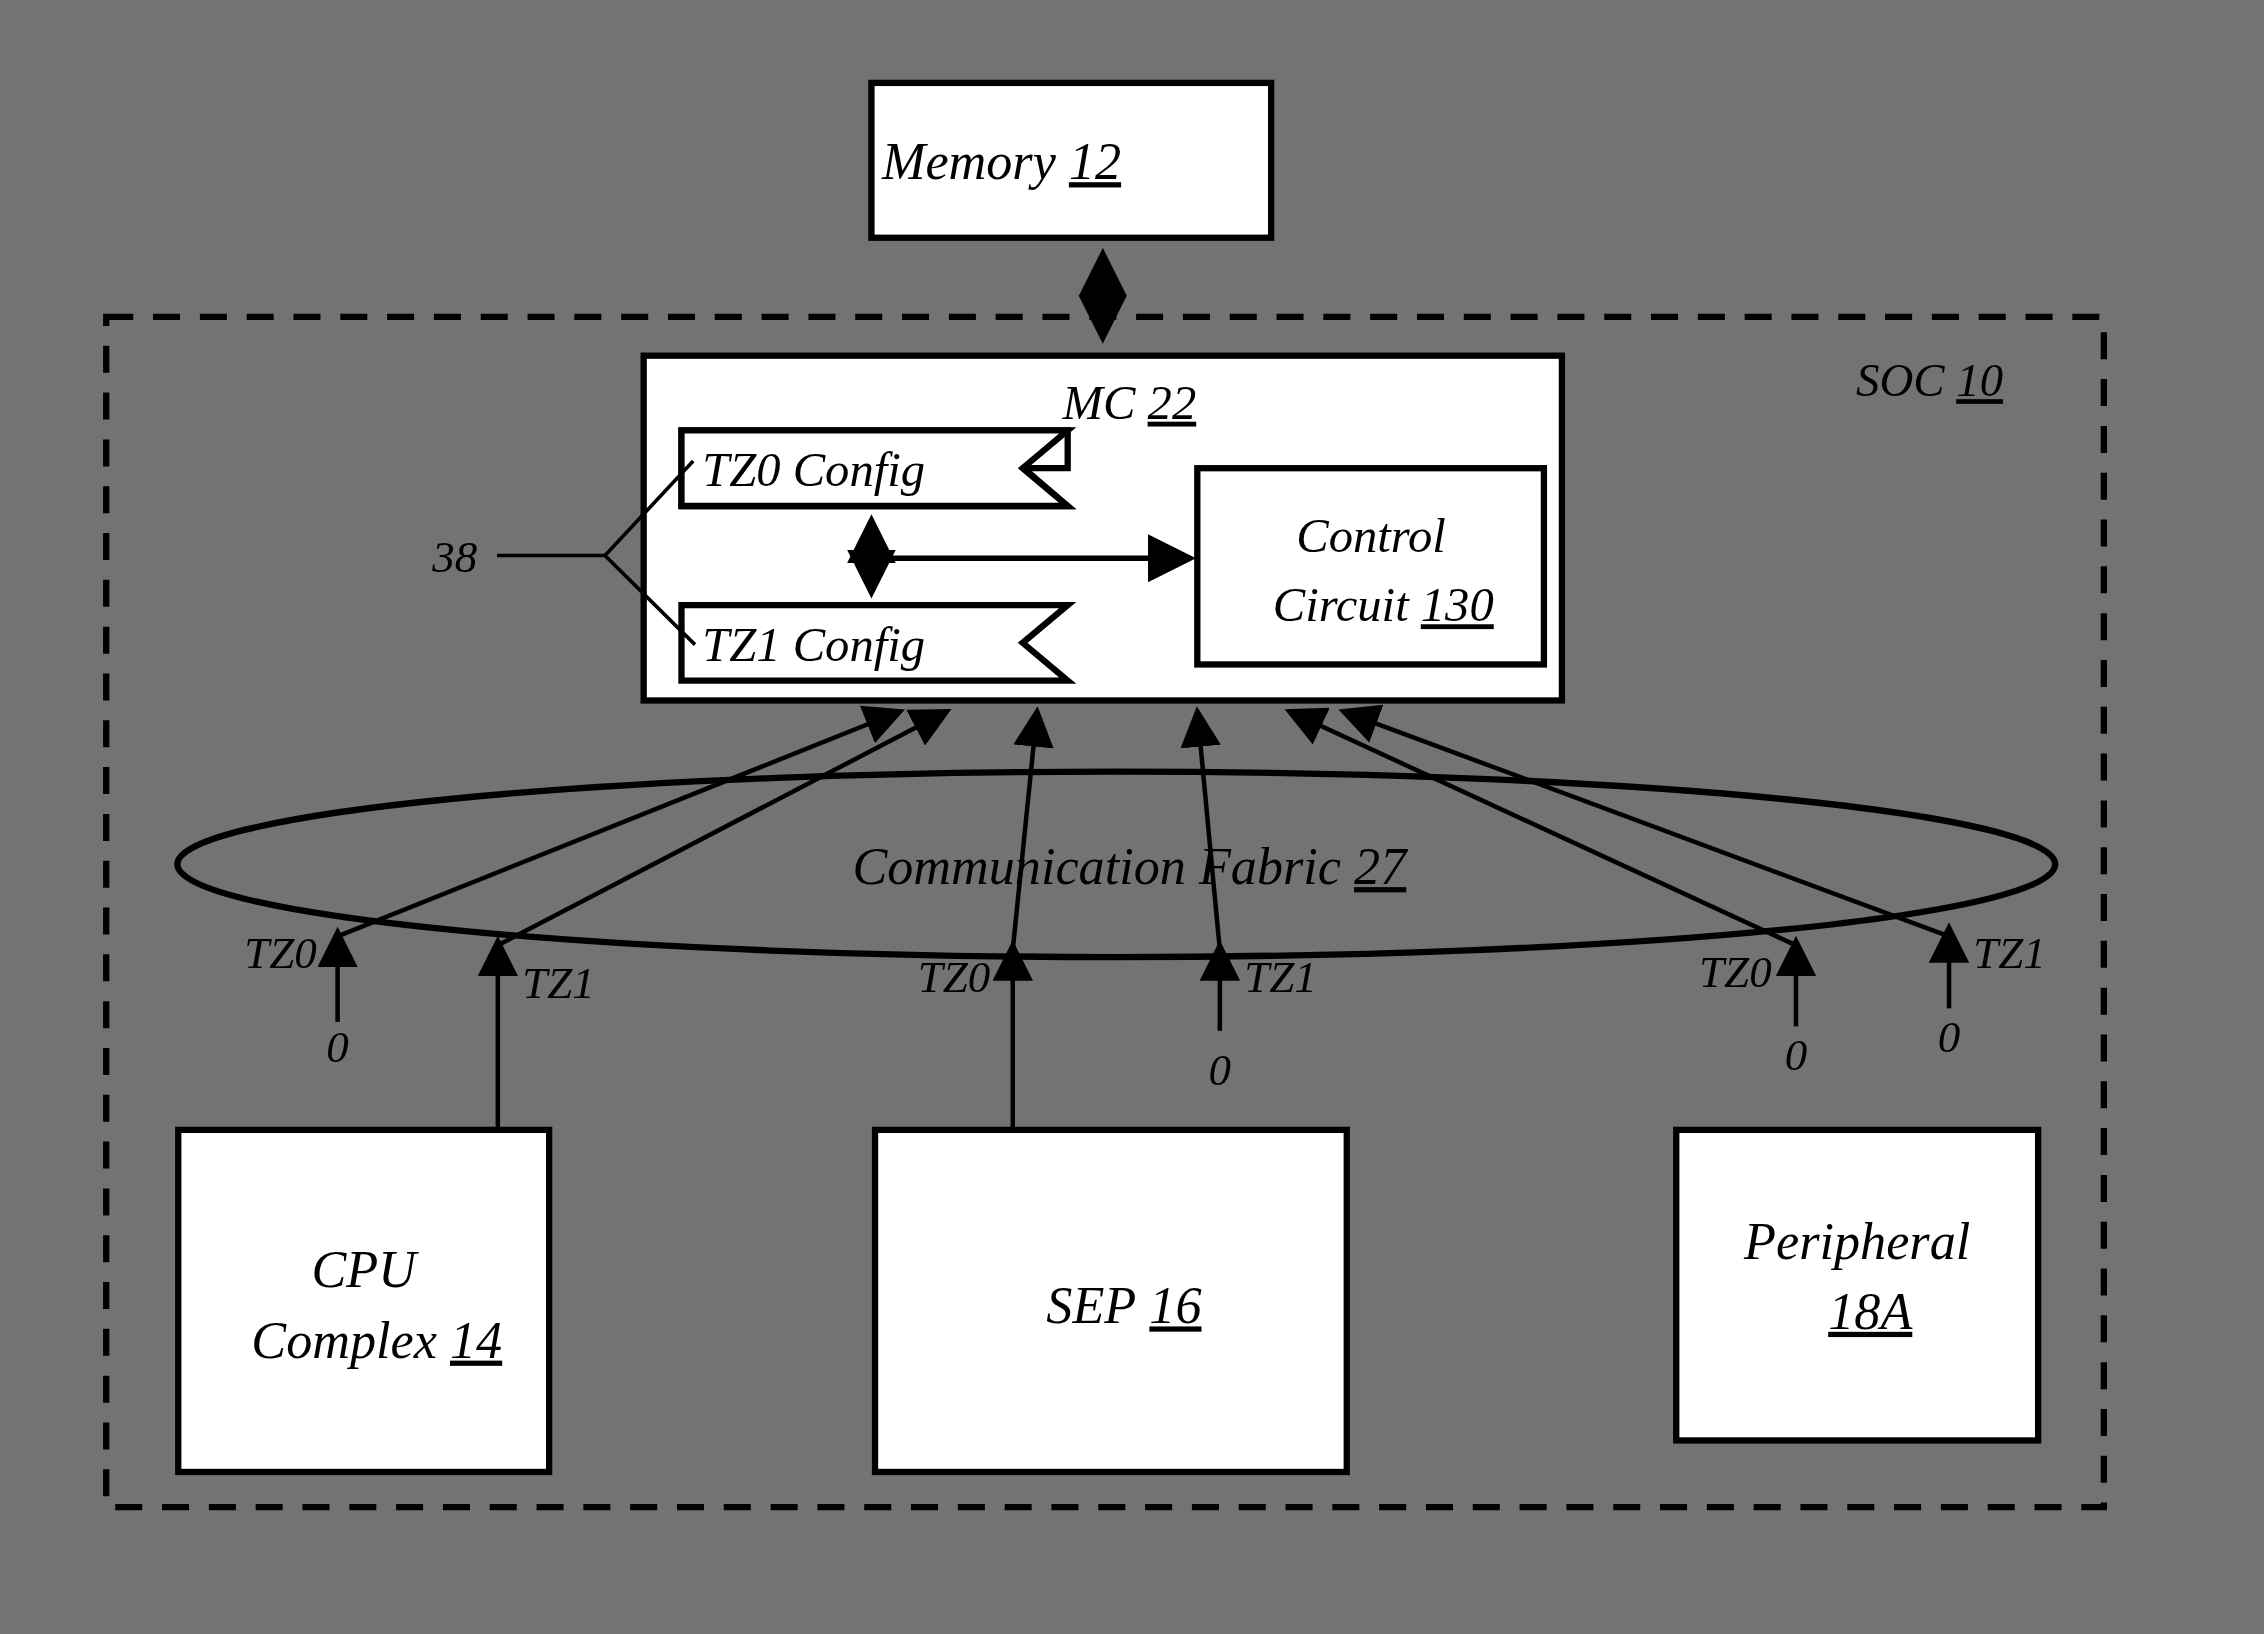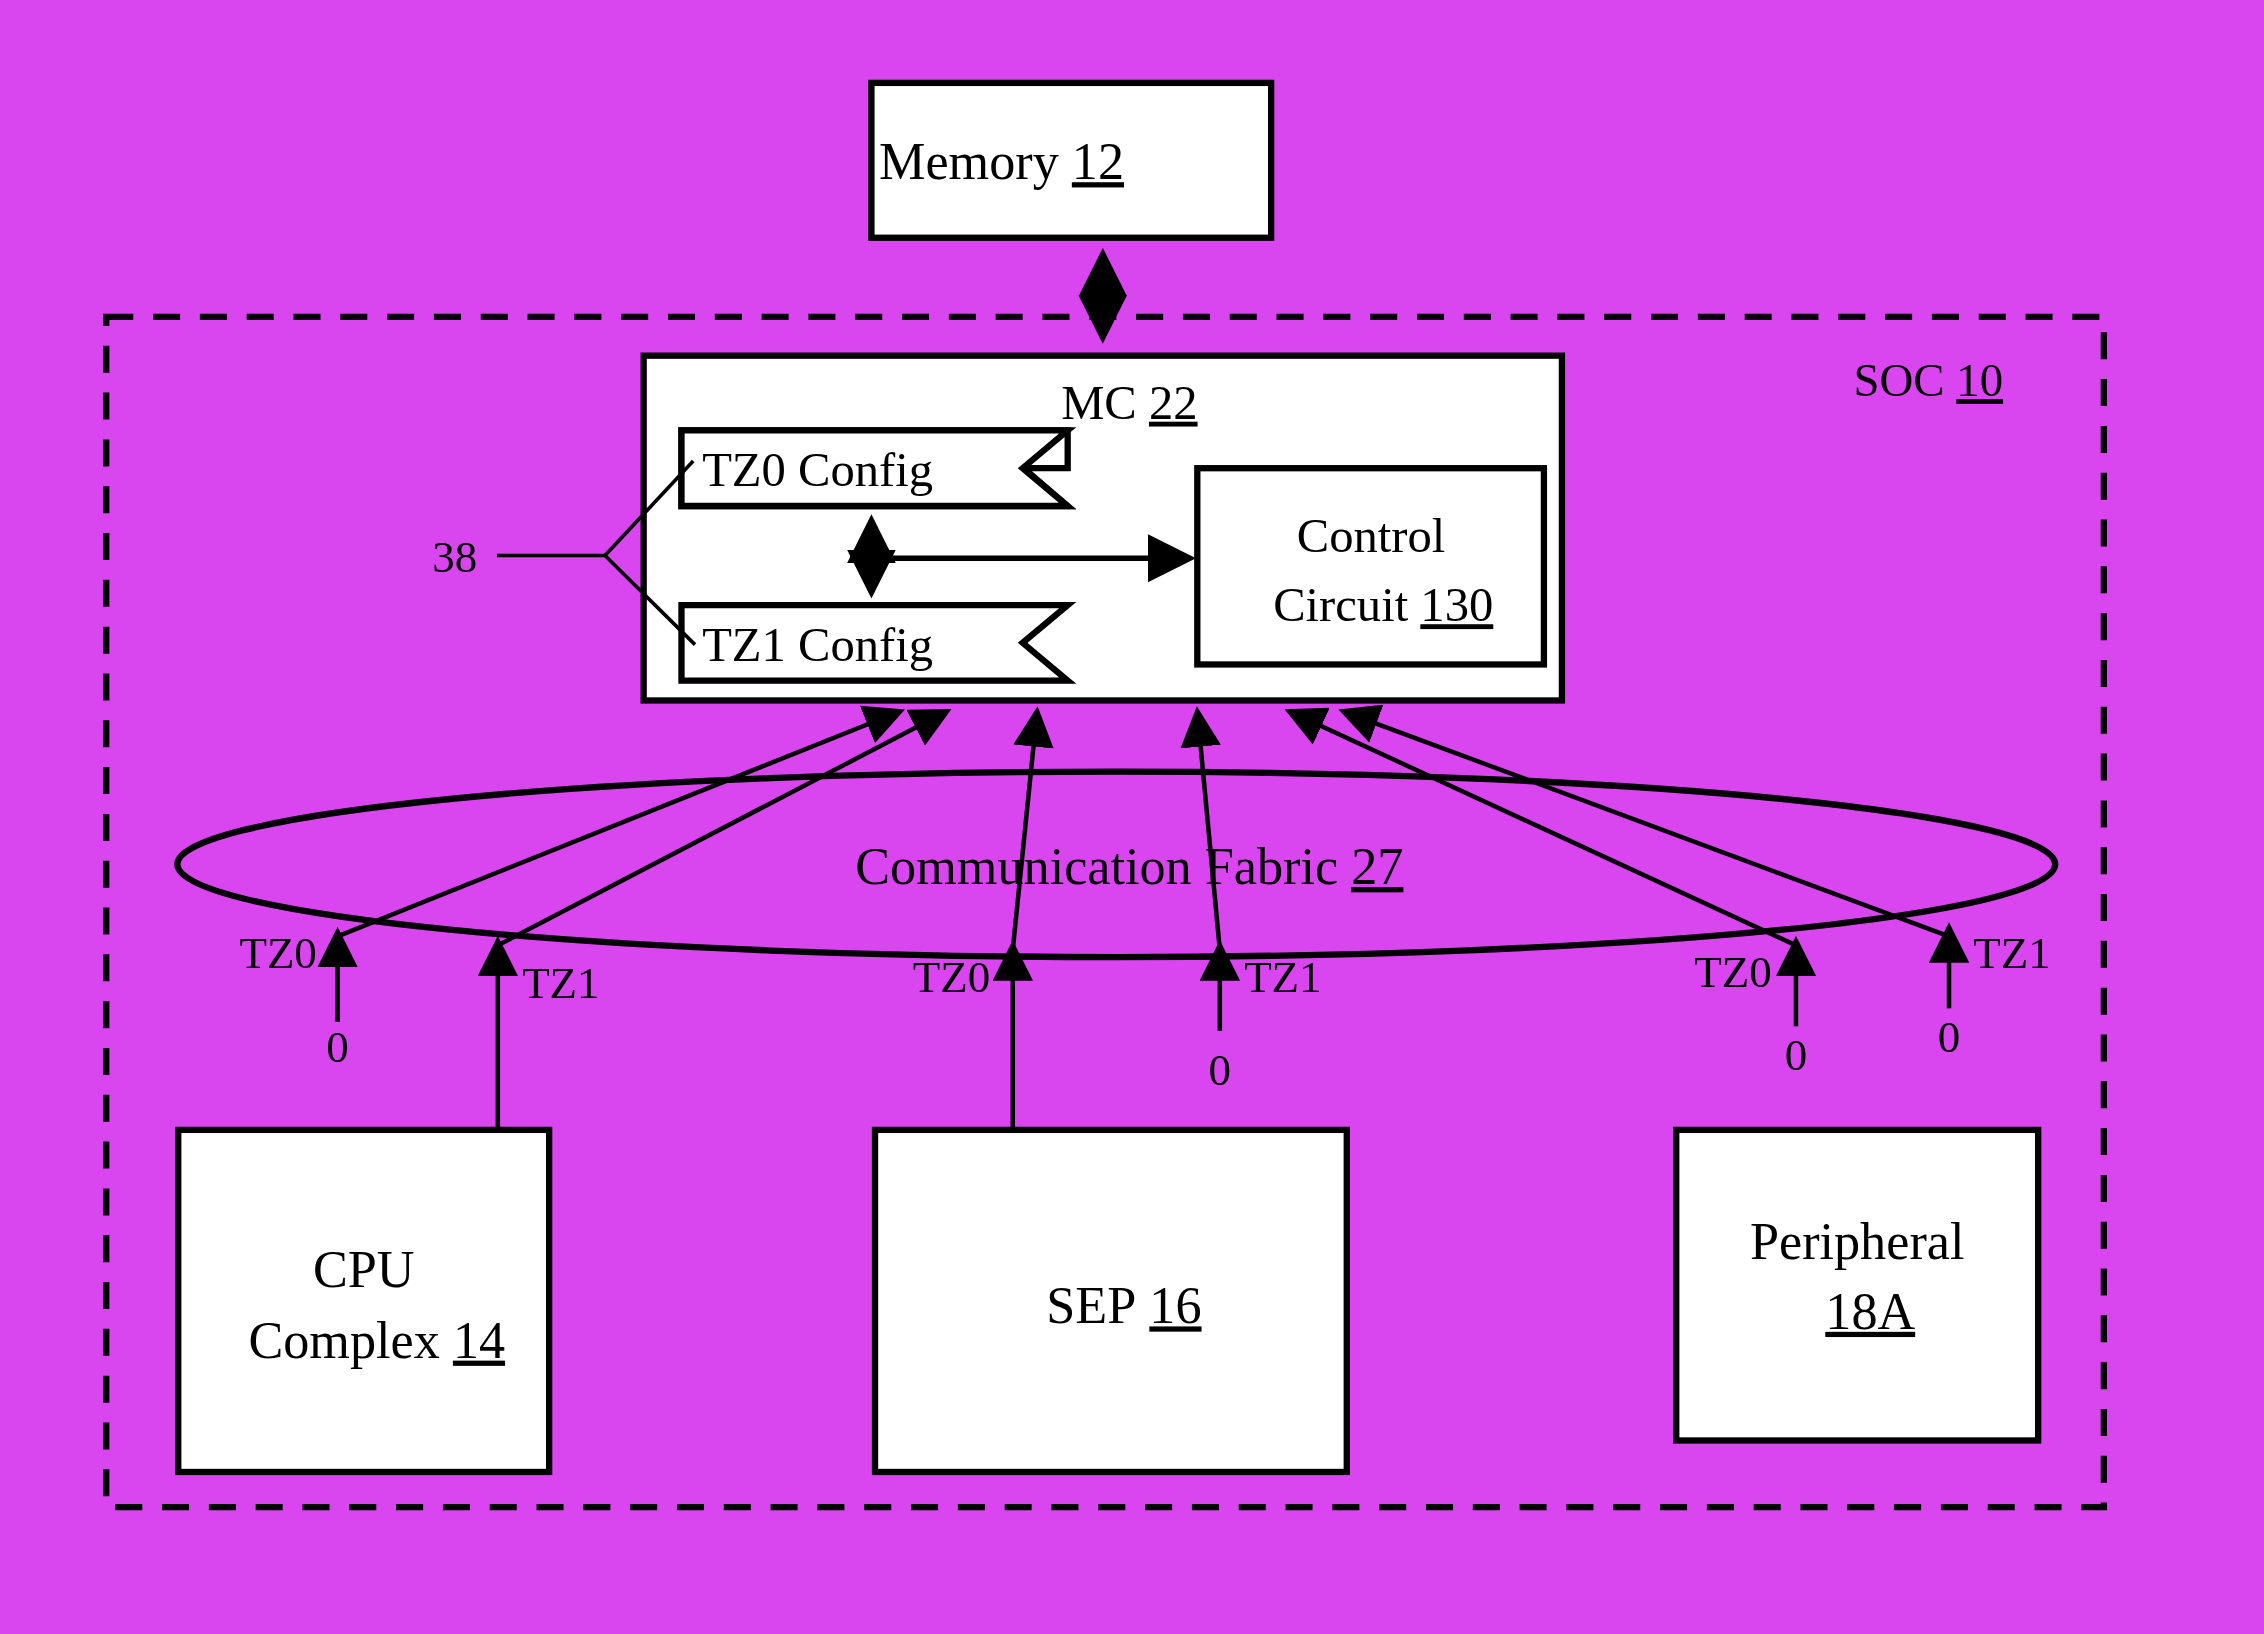--- a/index.html
+++ b/index.html
@@ -10,21 +10,22 @@
   body {
     width: 2265px;
     height: 1635px;
     font-family: "Liberation Serif", "DejaVu Serif", serif;
     overflow: hidden;
   }
   #figure-root {
     position: relative;
     width: 2265px;
     height: 1635px;
-    background: #d946ef;
+    background: #737373;
+    font-style: italic;
   }
   svg.diagram {
     position: absolute;
     top: 0;
     left: 0;
     width: 2265px;
     height: 1635px;
     display: block;
   }
   text {

